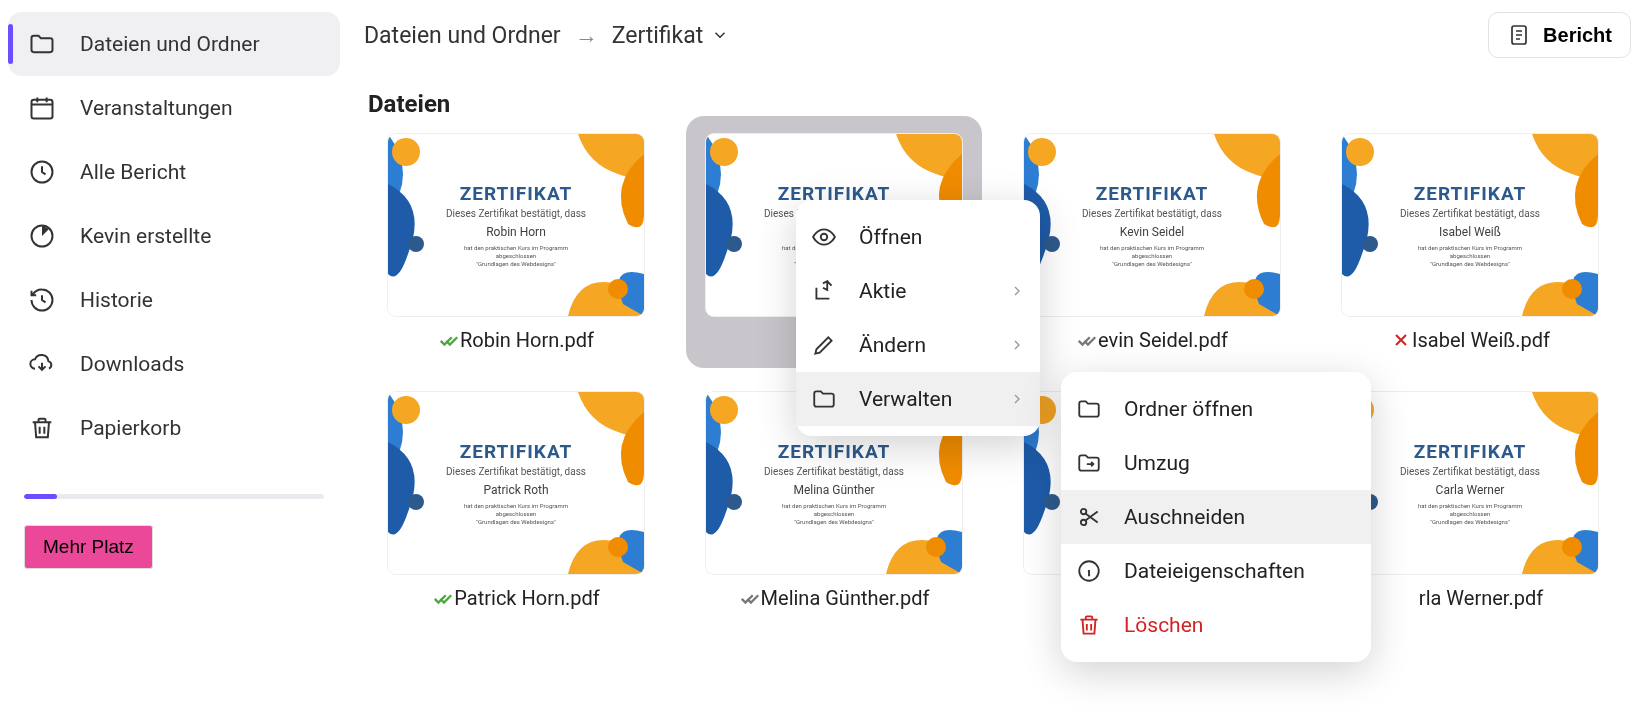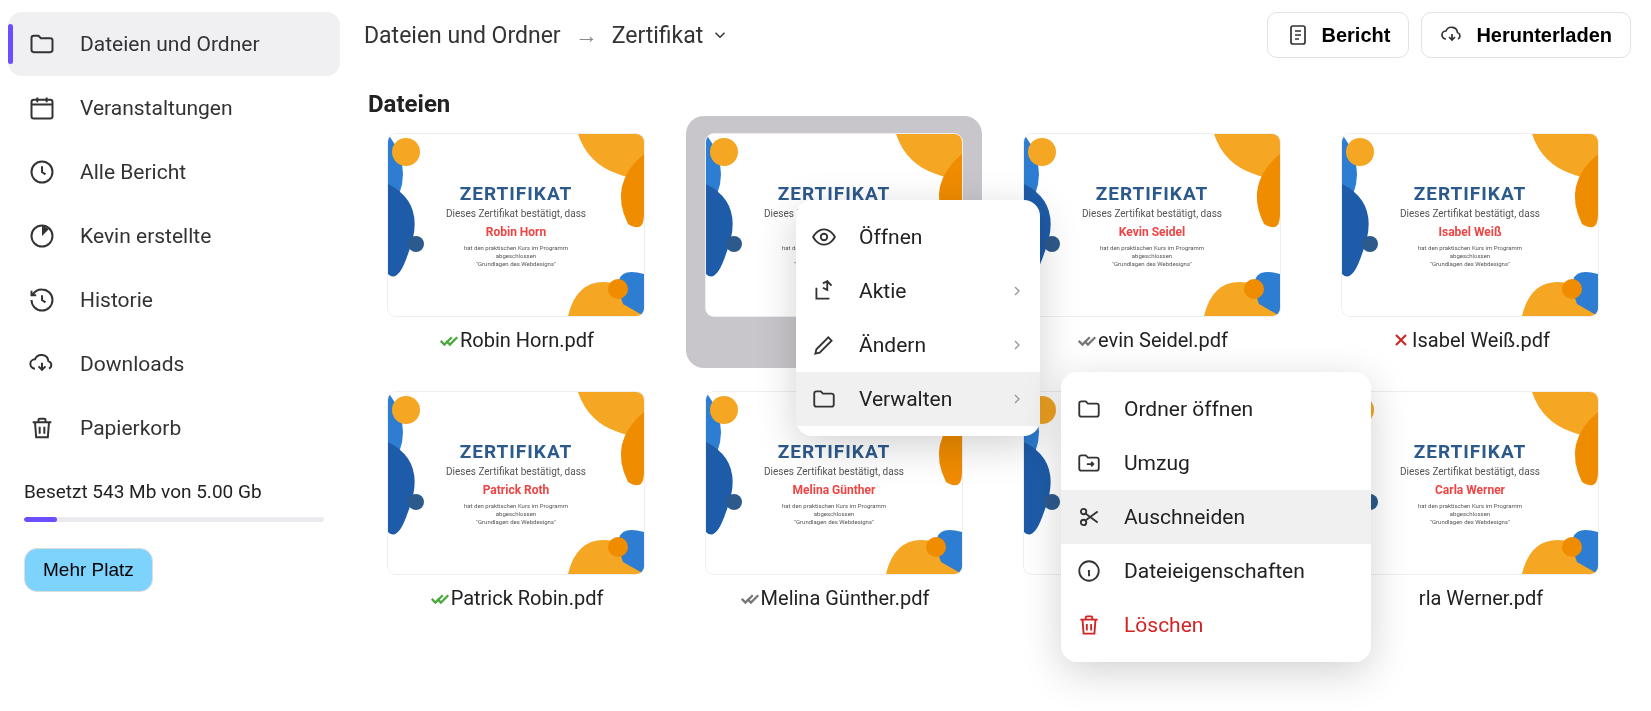--- a/index.html
+++ b/index.html
@@ -6,41 +6,41 @@
 body { font-family: -apple-system, BlinkMacSystemFont, 'Segoe UI', Roboto, sans-serif; background: #fff; color: #222; overflow: hidden; width: 1651px; height: 711px; }
 .app { display: flex; height: 100%; }
 .sidebar { width: 360px; padding: 12px 20px 12px 8px; display: flex; flex-direction: column; }
 .nav-item { display: flex; align-items: center; gap: 24px; padding: 18px 20px; border-radius: 14px; cursor: pointer; font-size: 21px; color: #333; }
 .nav-item.active { background: #f0eff2; position: relative; }
 .nav-item.active::before { content: ''; position: absolute; left: 0; top: 18%; bottom: 18%; width: 5px; background: #6a4eff; border-radius: 3px; }
 .nav-icon { width: 28px; height: 28px; flex-shrink: 0; display: inline-flex; align-items: center; justify-content: center; }
 .storage { margin-top: 20px; padding: 0 16px; font-size: 19px; color: #222; }
 .storage-bar { margin-top: 14px; height: 5px; background: #eceaee; border-radius: 3px; overflow: hidden; }
 .storage-fill { height: 100%; width: 11%; background: #6a4eff; border-radius: 3px; }
-.more-btn { margin-top: 26px; margin-left: 16px; padding: 10px 18px; border: 1px solid #ddd; border-radius: 13px; background: #7dd3fc; font-size: 19px; cursor: pointer; width: fit-content; }
+.more-btn { margin-top: 26px; margin-left: 16px; padding: 10px 18px; border: 1px solid #ddd; border-radius: 3px; background: #ec4899; font-size: 19px; cursor: pointer; width: fit-content; }
 
 .main { flex: 1; padding: 12px 20px 0 4px; overflow: hidden; }
 .topbar { display: flex; align-items: center; justify-content: space-between; padding-bottom: 12px; }
 .breadcrumb { display: flex; align-items: center; gap: 14px; font-size: 23px; color: #333; }
 .bc-sep { color: #888; }
 .bc-last { display: flex; align-items: center; gap: 8px; cursor: pointer; }
 .top-actions { display: flex; gap: 12px; }
 .top-btn { display: flex; align-items: center; gap: 12px; padding: 10px 18px; border: 1px solid #e2e2e4; border-radius: 10px; background: #fff; font-size: 20px; cursor: pointer; font-weight: bold; }
 
 .section-title { font-size: 24px; margin: 20px 0 16px 4px; color: #222; }
 .grid { display: flex; flex-wrap: wrap; gap: 40px 22px; padding-left: 4px; }
 .card { width: 296px; display: flex; flex-direction: column; align-items: center; gap: 12px; position: relative; }
 .card.selected .thumb-wrap { background: #c8c6ca; border-radius: 18px; padding: 18px 20px 52px; margin: -18px -20px -52px; }
 .thumb-wrap { position: relative; }
 .thumb { width: 256px; height: 182px; background: #fff; border-radius: 8px; position: relative; overflow: hidden; box-shadow: 0 0 0 1px #eee; }
 .cert-bg { position: absolute; inset: 0; }
 .cert-txt { position: absolute; inset: 0; display: flex; flex-direction: column; align-items: center; justify-content: center; padding: 20px; text-align: center; }
 .cert-title { font-size: 19px; font-weight: 700; color: #2d5a8c; letter-spacing: 1px; }
 .cert-sub { font-size: 10px; color: #555; margin-top: 3px; }
-.cert-name { font-size: 12px; color: #ef4444; font-weight: 700; margin-top: 6px; }
+.cert-name { font-size: 12px; color: #404040; font-weight: 400; margin-top: 6px; }
 .cert-body { font-size: 6px; color: #555; margin-top: 5px; line-height: 1.3; }
 .file-row { display: flex; align-items: center; gap: 0; font-size: 20px; color: #222; }
 .status-icon { width: 22px; height: 22px; display: inline-flex; align-items: center; justify-content: center; }
 
 .context-menu { position: absolute; background: #fff; border-radius: 16px; box-shadow: 0 10px 40px rgba(0,0,0,0.18); padding: 10px 0; min-width: 244px; z-index: 100; }
 .ctx-item { display: flex; align-items: center; gap: 22px; padding: 14px 15px; font-size: 21px; color: #222; cursor: pointer; position: relative; }
 .ctx-item.hover { background: #f0f0f0; }
 .ctx-item.danger { color: #d32323; }
 .ctx-arrow { margin-left: auto; color: #999; }
 .ctx-icon { width: 26px; height: 26px; display: inline-flex; align-items: center; justify-content: center; flex-shrink: 0; }
@@ -110,21 +110,20 @@
     <div class="nav-item">
       <span class="nav-icon">
         <svg width="28" height="28" viewBox="0 0 24 24" fill="none" stroke="#333" stroke-width="1.7">
             <path d="M4 7h16M9 7V5a1 1 0 011-1h4a1 1 0 011 1v2M6 7l1 13h10l1-13M10 11v6M14 11v6"></path>
           </svg>
       </span>
       <span>Papierkorb</span>
     </div>
 
     <div class="storage">
-      <div>Besetzt 543 Mb von 5.00 Gb</div>
       <div class="storage-bar">
           <div class="storage-fill"></div>
         </div>
     </div>
     <button class="more-btn">Mehr Platz</button>
   </aside>
 
   <main class="main">
     <div class="topbar">
       <div class="breadcrumb">
@@ -137,27 +136,20 @@
             </svg>
         </span>
       </div>
       <div class="top-actions">
         <button class="top-btn">
           <svg width="24" height="24" viewBox="0 0 24 24" fill="none" stroke="#333" stroke-width="1.7">
               <rect x="5" y="3" width="14" height="18" rx="2"></rect>
               <path d="M9 8h6M9 12h6M9 16h4"></path>
             </svg>
           <span>Bericht</span>
-        </button>
-        <button class="top-btn">
-          <svg width="24" height="24" viewBox="0 0 24 24" fill="none" stroke="#333" stroke-width="1.7">
-              <path d="M6 16a4 4 0 010-8 6 6 0 0111.5 1.5A3.5 3.5 0 0118 16"></path>
-              <path d="M12 11v6m-3-3l3 3 3-3"></path>
-            </svg>
-          <span>Herunterladen</span>
         </button>
       </div>
     </div>
 
     <h2 class="section-title">Dateien</h2>
 
     <div class="grid" id="grid">
         <div class="card">
     <div class="thumb-wrap">
       <div class="thumb">
@@ -443,21 +435,21 @@
           <div class="cert-body">hat den praktischen Kurs im Programm<br>abgeschlossen<br>"Grundlagen des Webdesigns"</div>
         </div>
       </div>
     </div>
     <div class="file-row">
       <span class="status-icon">
               <svg width="22" height="22" viewBox="0 0 24 24" fill="none" stroke="#4ba83d" stroke-width="2.5">
                 <path d="M3 13l4 4L15 9M9 13l4 4L21 9"></path>
               </svg>
             </span>
-      <span>Patrick Robin.pdf</span>
+      <span>Patrick Horn.pdf</span>
     </div>
         </div>
         <div class="card">
     <div class="thumb-wrap">
       <div class="thumb">
         <svg class="cert-bg" viewBox="0 0 256 182" preserveAspectRatio="none">
 <rect width="256" height="182" fill="#fff"></rect>
 <path d="M0 0 Q30 40 0 80 L0 0Z" fill="#2d7dd2"></path>
 <path d="M0 50 Q40 70 20 120 Q10 150 0 140Z" fill="#1e5ba8"></path>
 <circle cx="18" cy="18" r="14" fill="#f5a623"></circle>

